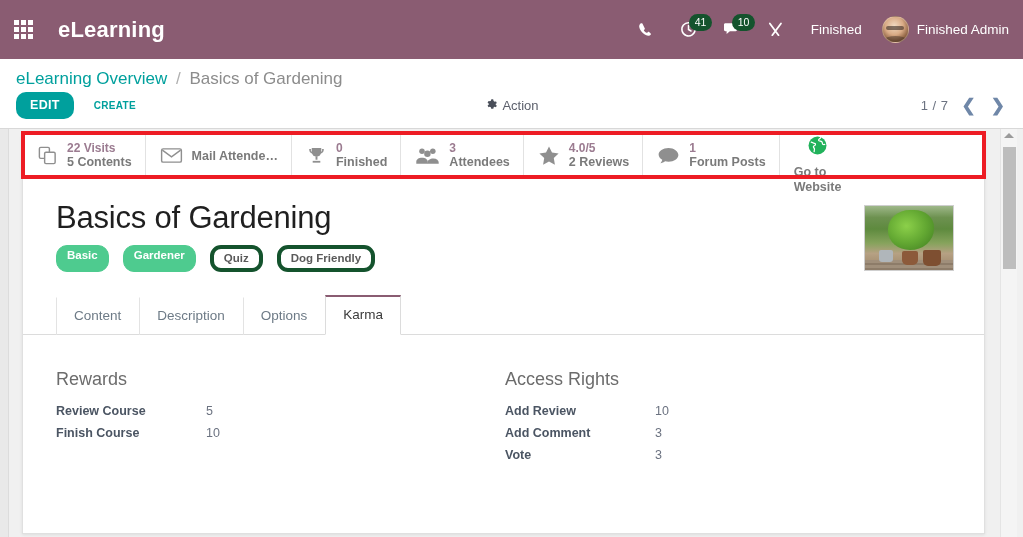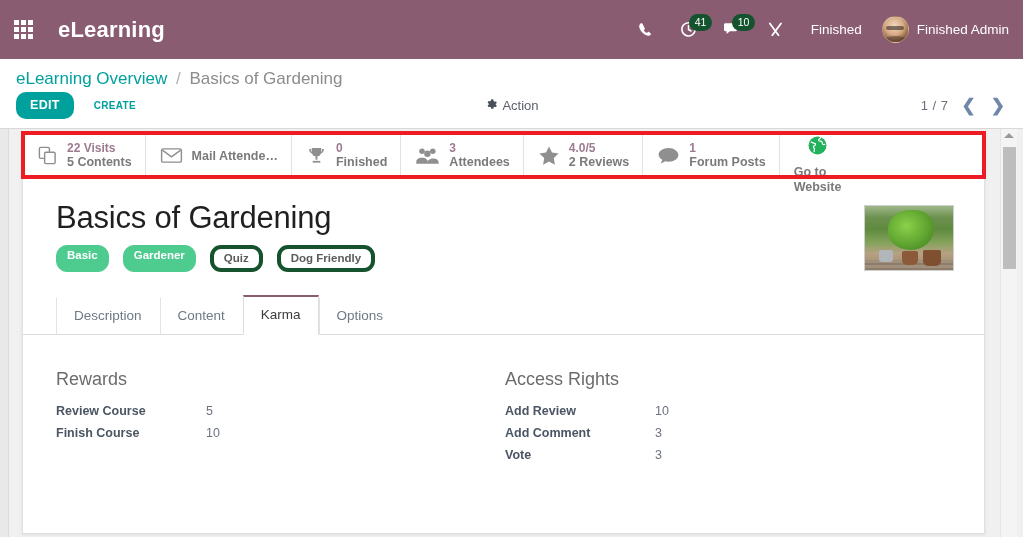--- a/index.html
+++ b/index.html
@@ -647,24 +647,24 @@
           <div class="leafy"></div>
           <div class="deck"></div>
           <div class="pot1"></div>
           <div class="pot2"></div>
           <div class="pot3"></div>
         </div>
       </div>
 
       <div class="notebook">
         <div class="tab-bar">
+          <div class="tab sep-left">Content</div>
           <div class="tab sep-left">Description</div>
-          <div class="tab sep-left">Content</div>
+          <div class="tab sep-left">Options</div>
           <div class="tab active">Karma</div>
-          <div class="tab sep-left">Options</div>
         </div>
 
         <div class="tab-pane">
           <div class="group">
             <h2 class="group-title">Rewards</h2>
             <div class="field-row">
               <span class="field-label">Review Course</span>
               <span class="field-value">5</span>
             </div>
             <div class="field-row">

